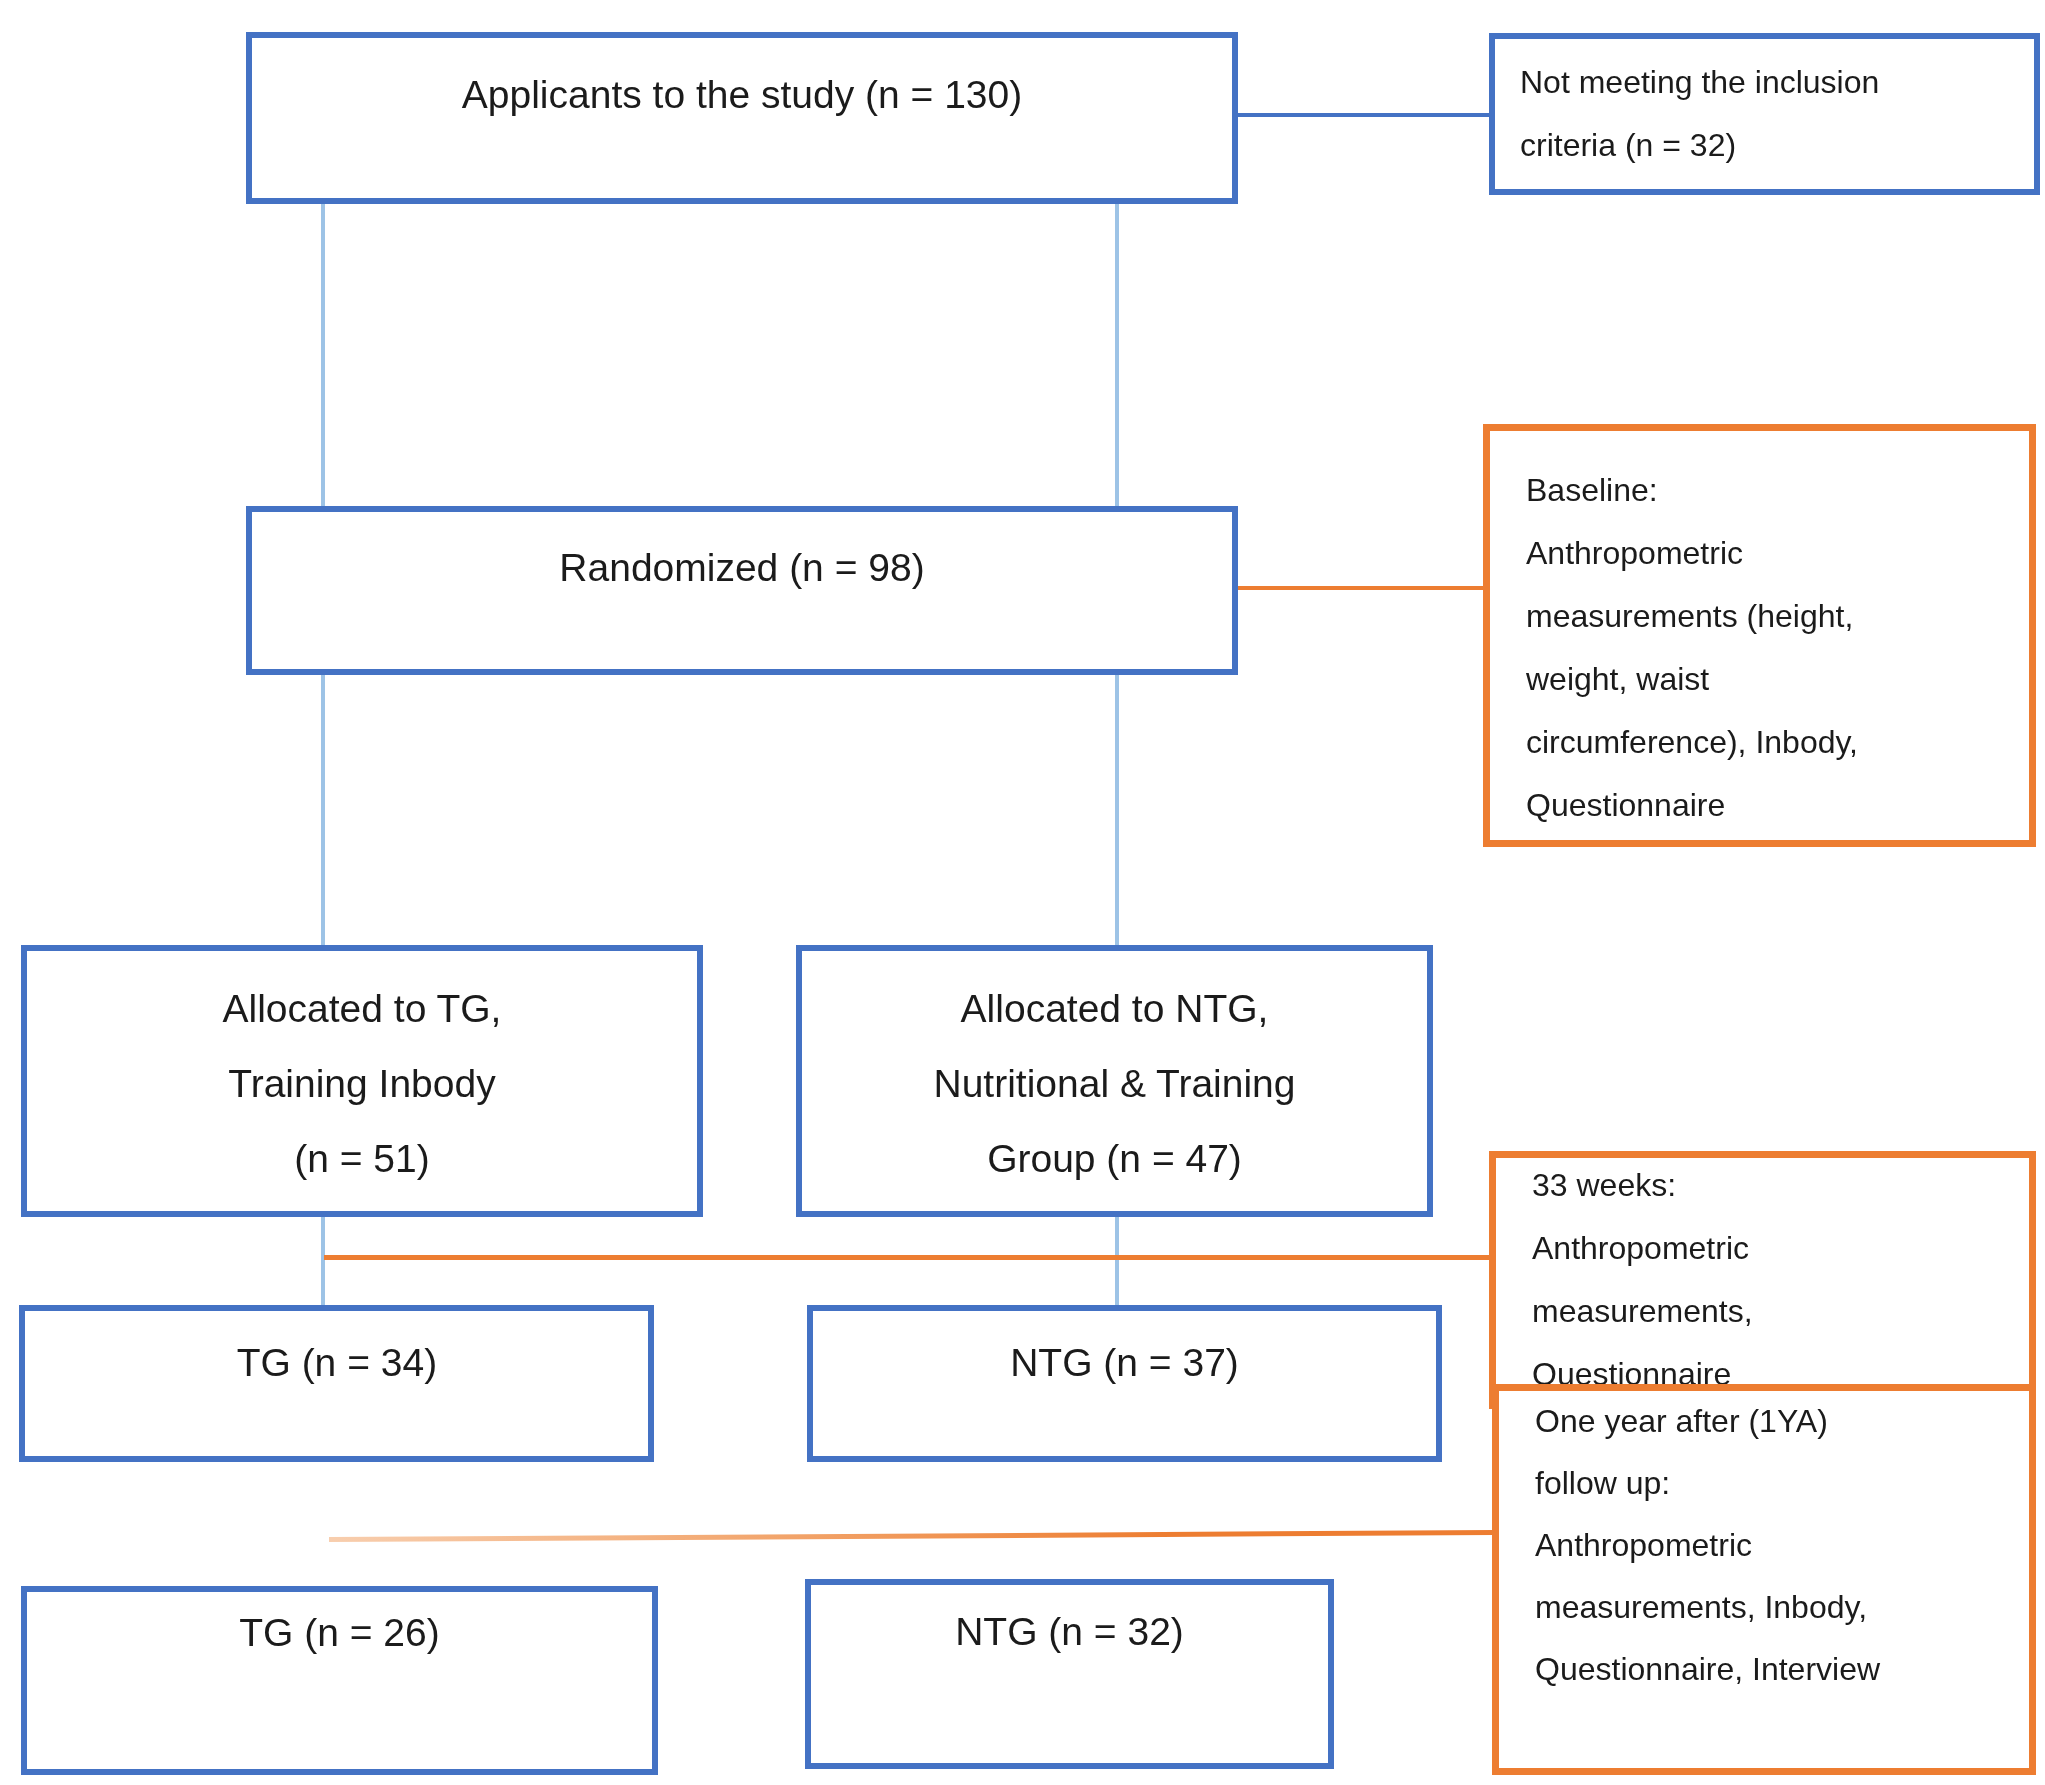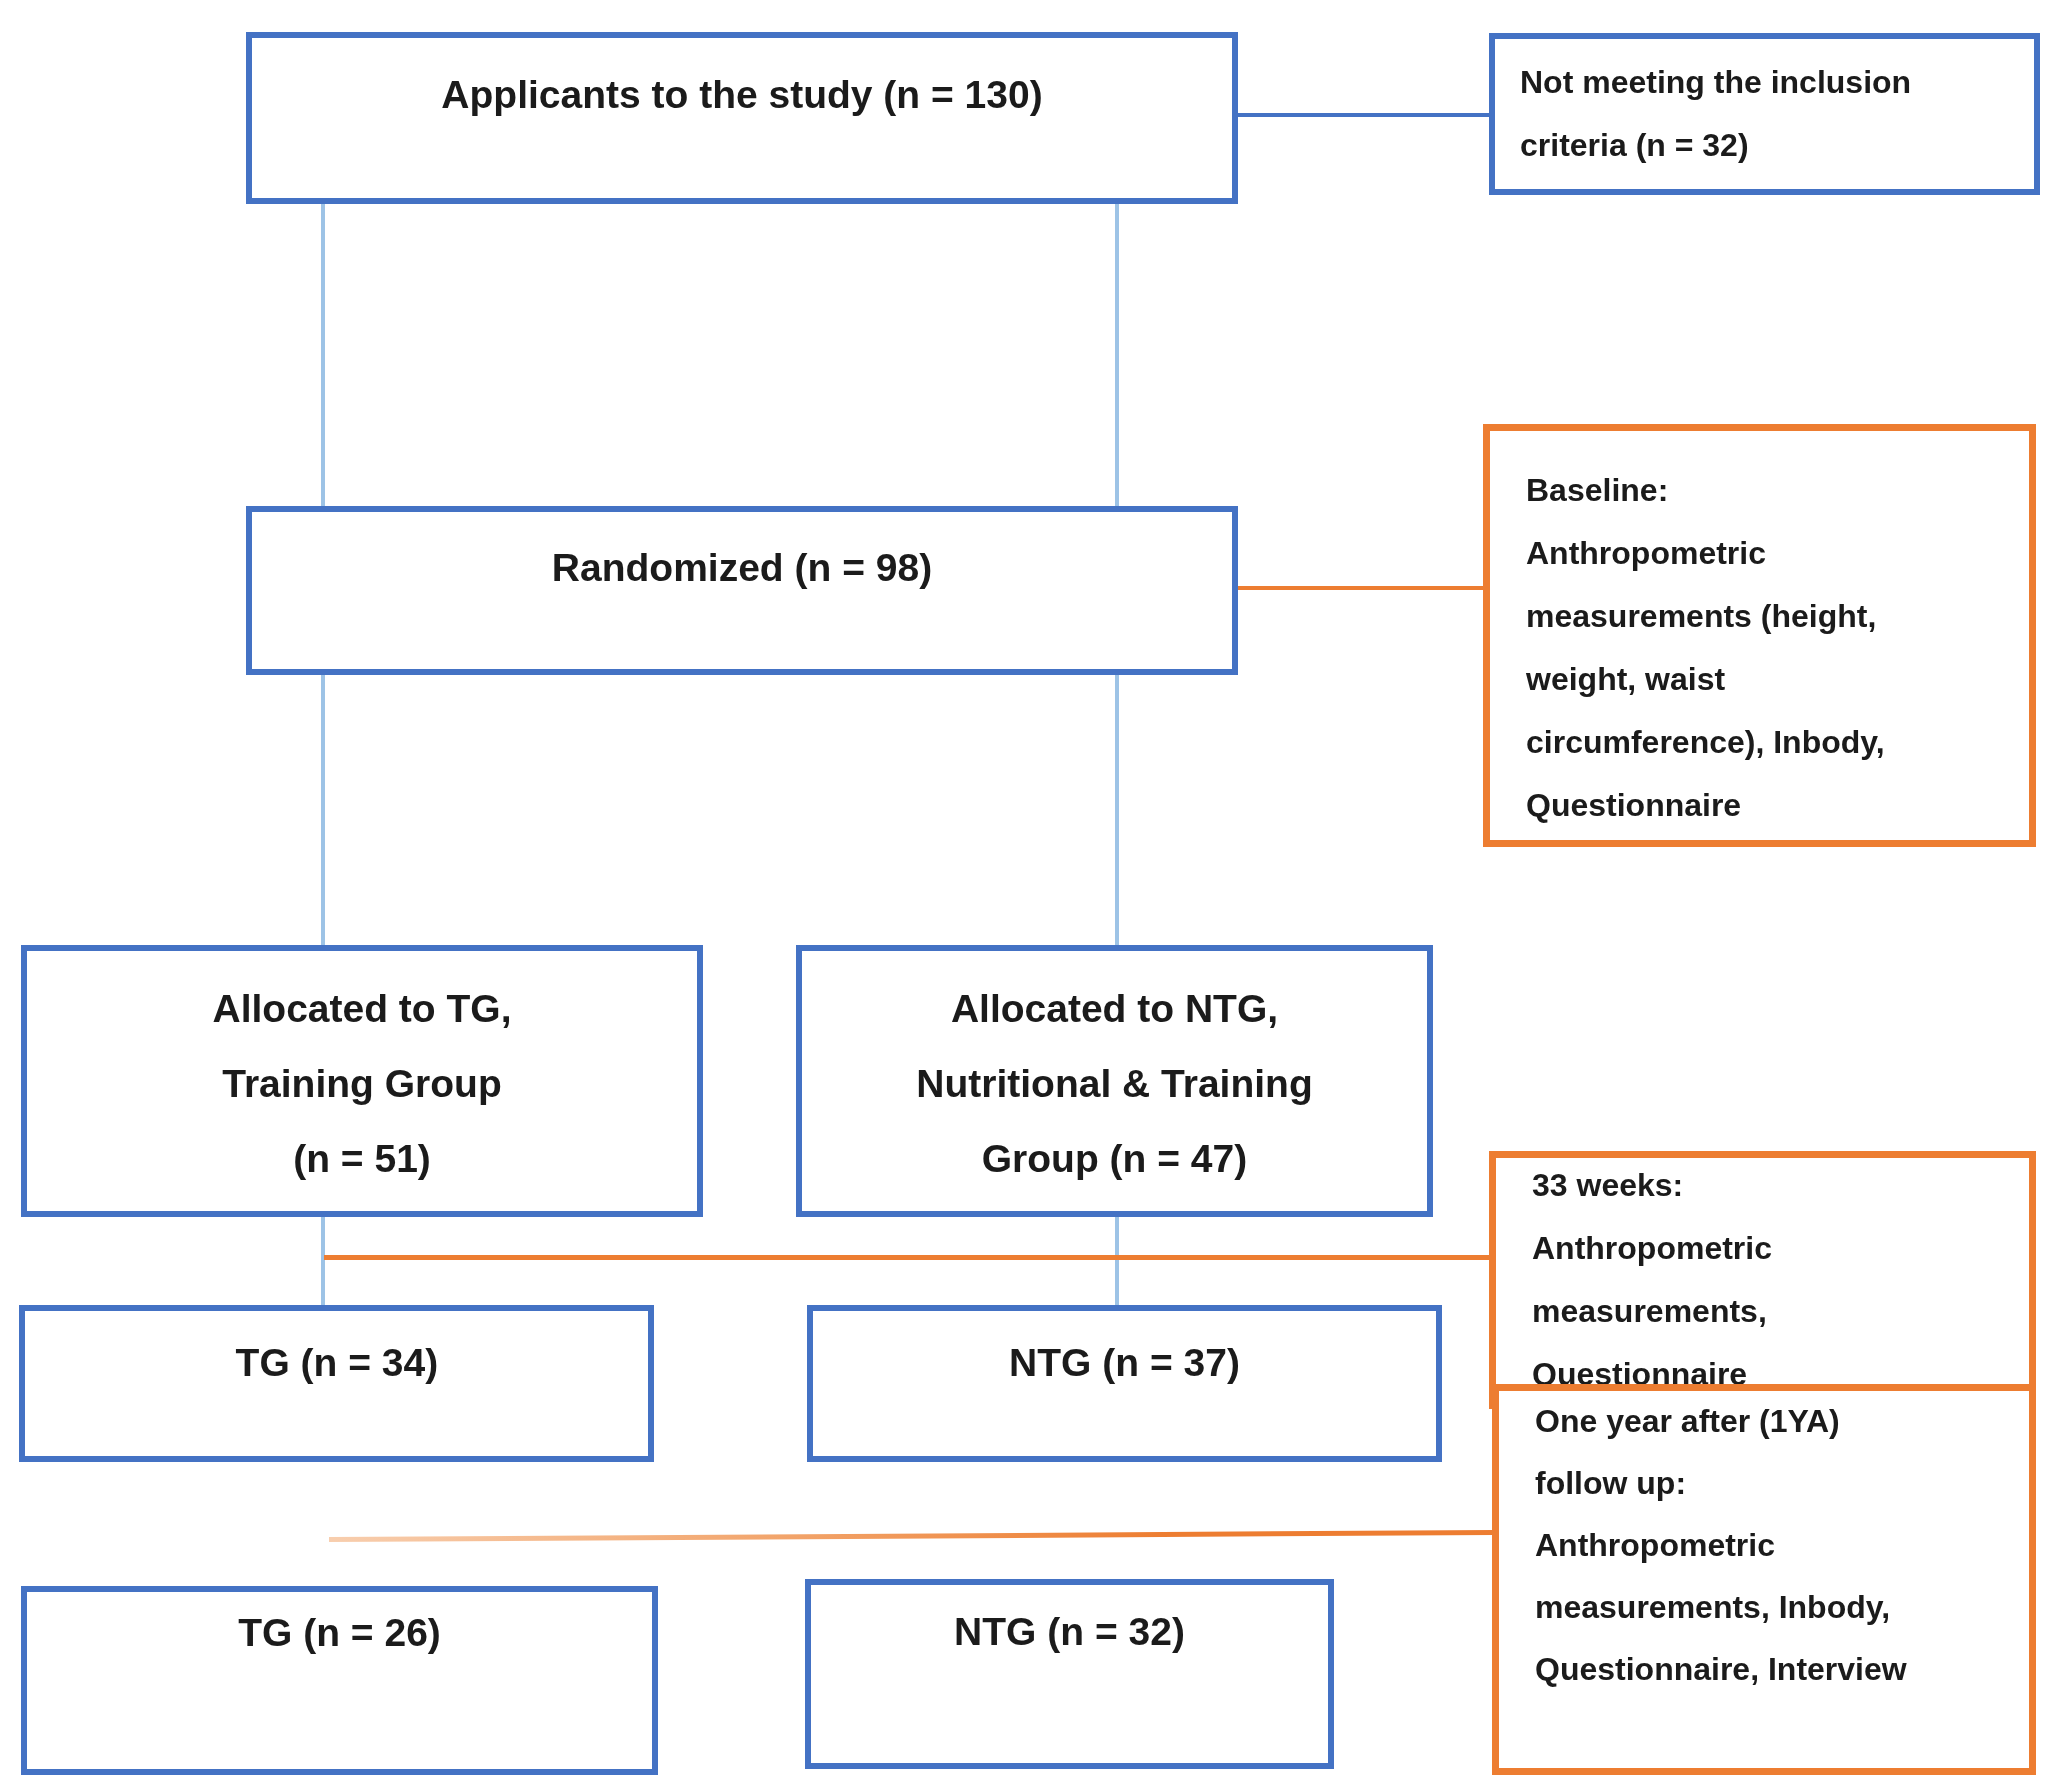--- a/index.html
+++ b/index.html
@@ -25,21 +25,21 @@
     display:flex;
     flex-direction:column;
     justify-content:center;
   }
   .blue{border:6.2px solid var(--box_blue);}
   .orangebox{border:7px solid var(--orange);}
   .center{align-items:center;text-align:center;}
   .leftalign{align-items:flex-start;text-align:left;gap:8px;}
   .big{font-size:39px;line-height:51px;}
   .small{font-size:32px;line-height:55px;}
-  .line{white-space:nowrap;display:block;font-weight:bold;}
+  .line{white-space:nowrap;display:block;}
   .hline{position:absolute;background:var(--box_blue);}
   .hline.orange{background:var(--orange);}
   .hline.orange-fade{
     background:linear-gradient(90deg,#F8CEAE 0%,#F2A369 40%,#ED7D31 72%);
     transform:rotate(-0.35deg);
     transform-origin:right center;
   }
   .vline{position:absolute;width:3.5px;background:var(--line_blue);}
 </style>
 </head>
@@ -75,21 +75,21 @@
     <span class="line">Baseline:</span>
     <span class="line">Anthropometric</span>
     <span class="line">measurements (height,</span>
     <span class="line">weight, waist</span>
     <span class="line">circumference), Inbody,</span>
     <span class="line">Questionnaire</span>
   </div>
 
   <div class="node blue center big" style="left:21px;top:945px;width:682px;height:272px;line-height:75px;padding-top:5.5px;">
     <span class="line">Allocated to TG,</span>
-    <span class="line">Training Group</span>
+    <span class="line">Training Inbody</span>
     <span class="line">(n = 51)</span>
   </div>
 
   <div class="node blue center big" style="left:796px;top:945px;width:637px;height:272px;line-height:75px;padding-top:5.5px;">
     <span class="line">Allocated to NTG,</span>
     <span class="line">Nutritional &amp; Training</span>
     <span class="line">Group (n = 47)</span>
   </div>
 
   <div class="node orangebox leftalign small" style="left:1489px;top:1108px;width:547px;height:258px;padding-left:36px;margin-top:43px;">

